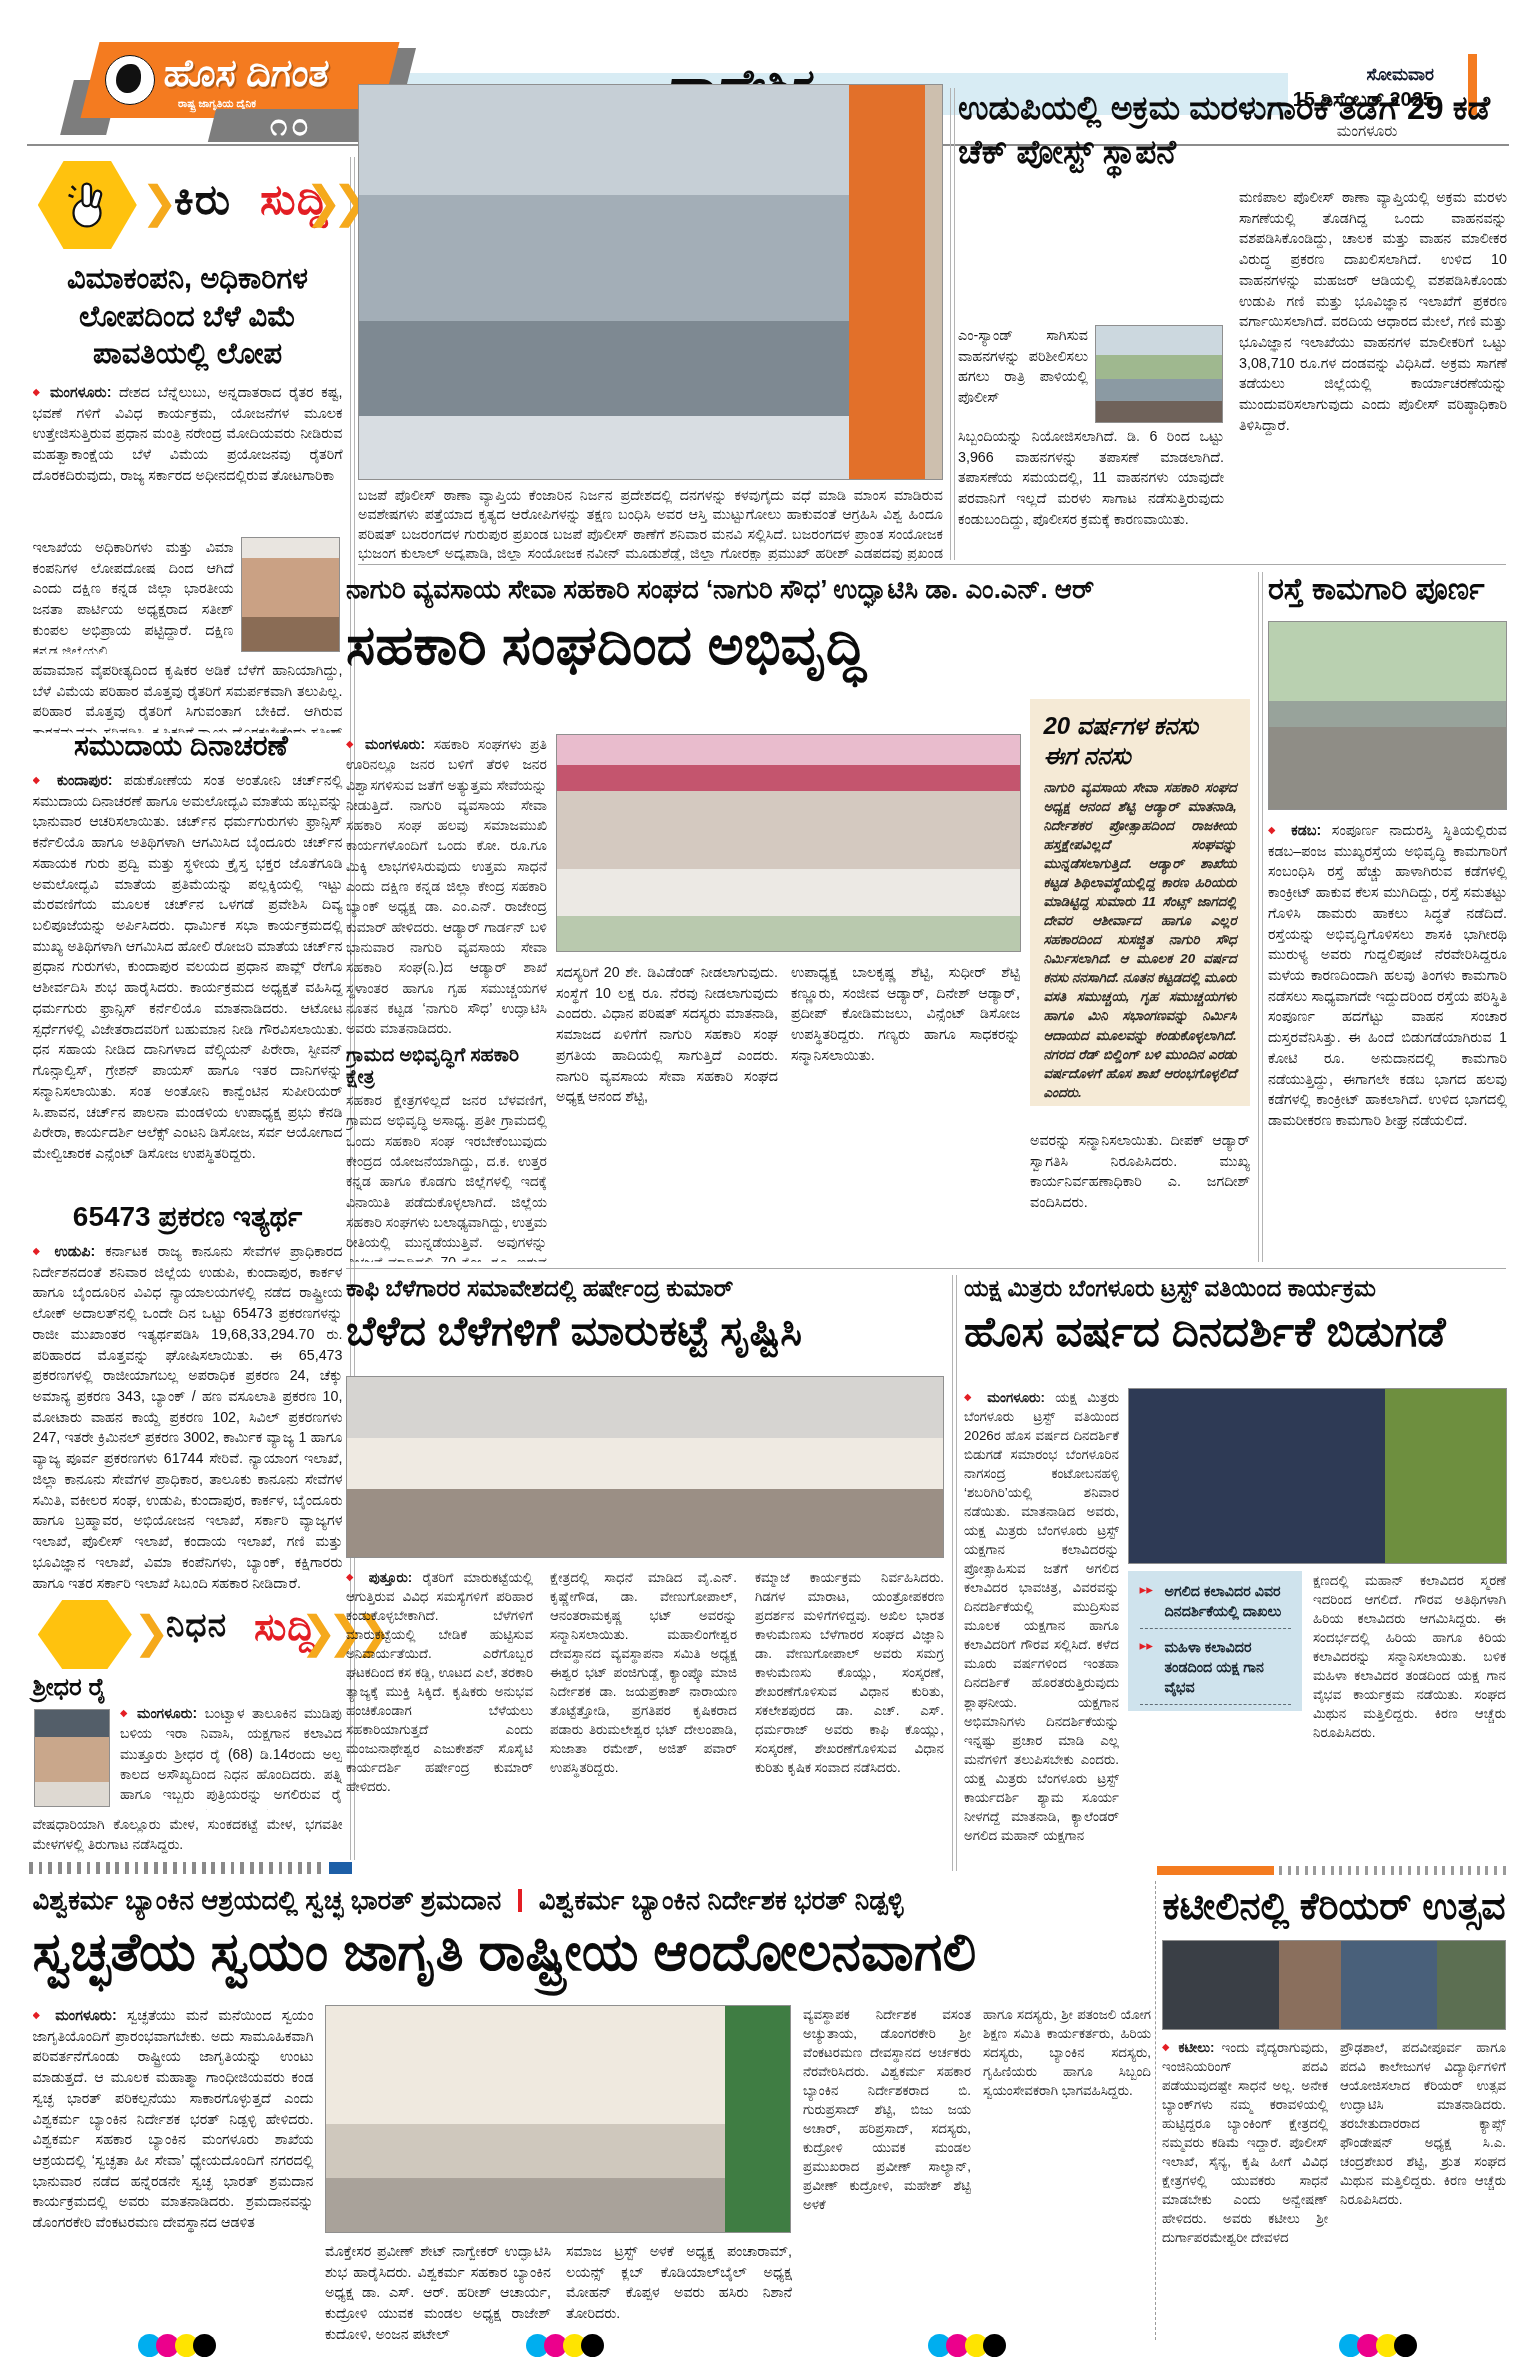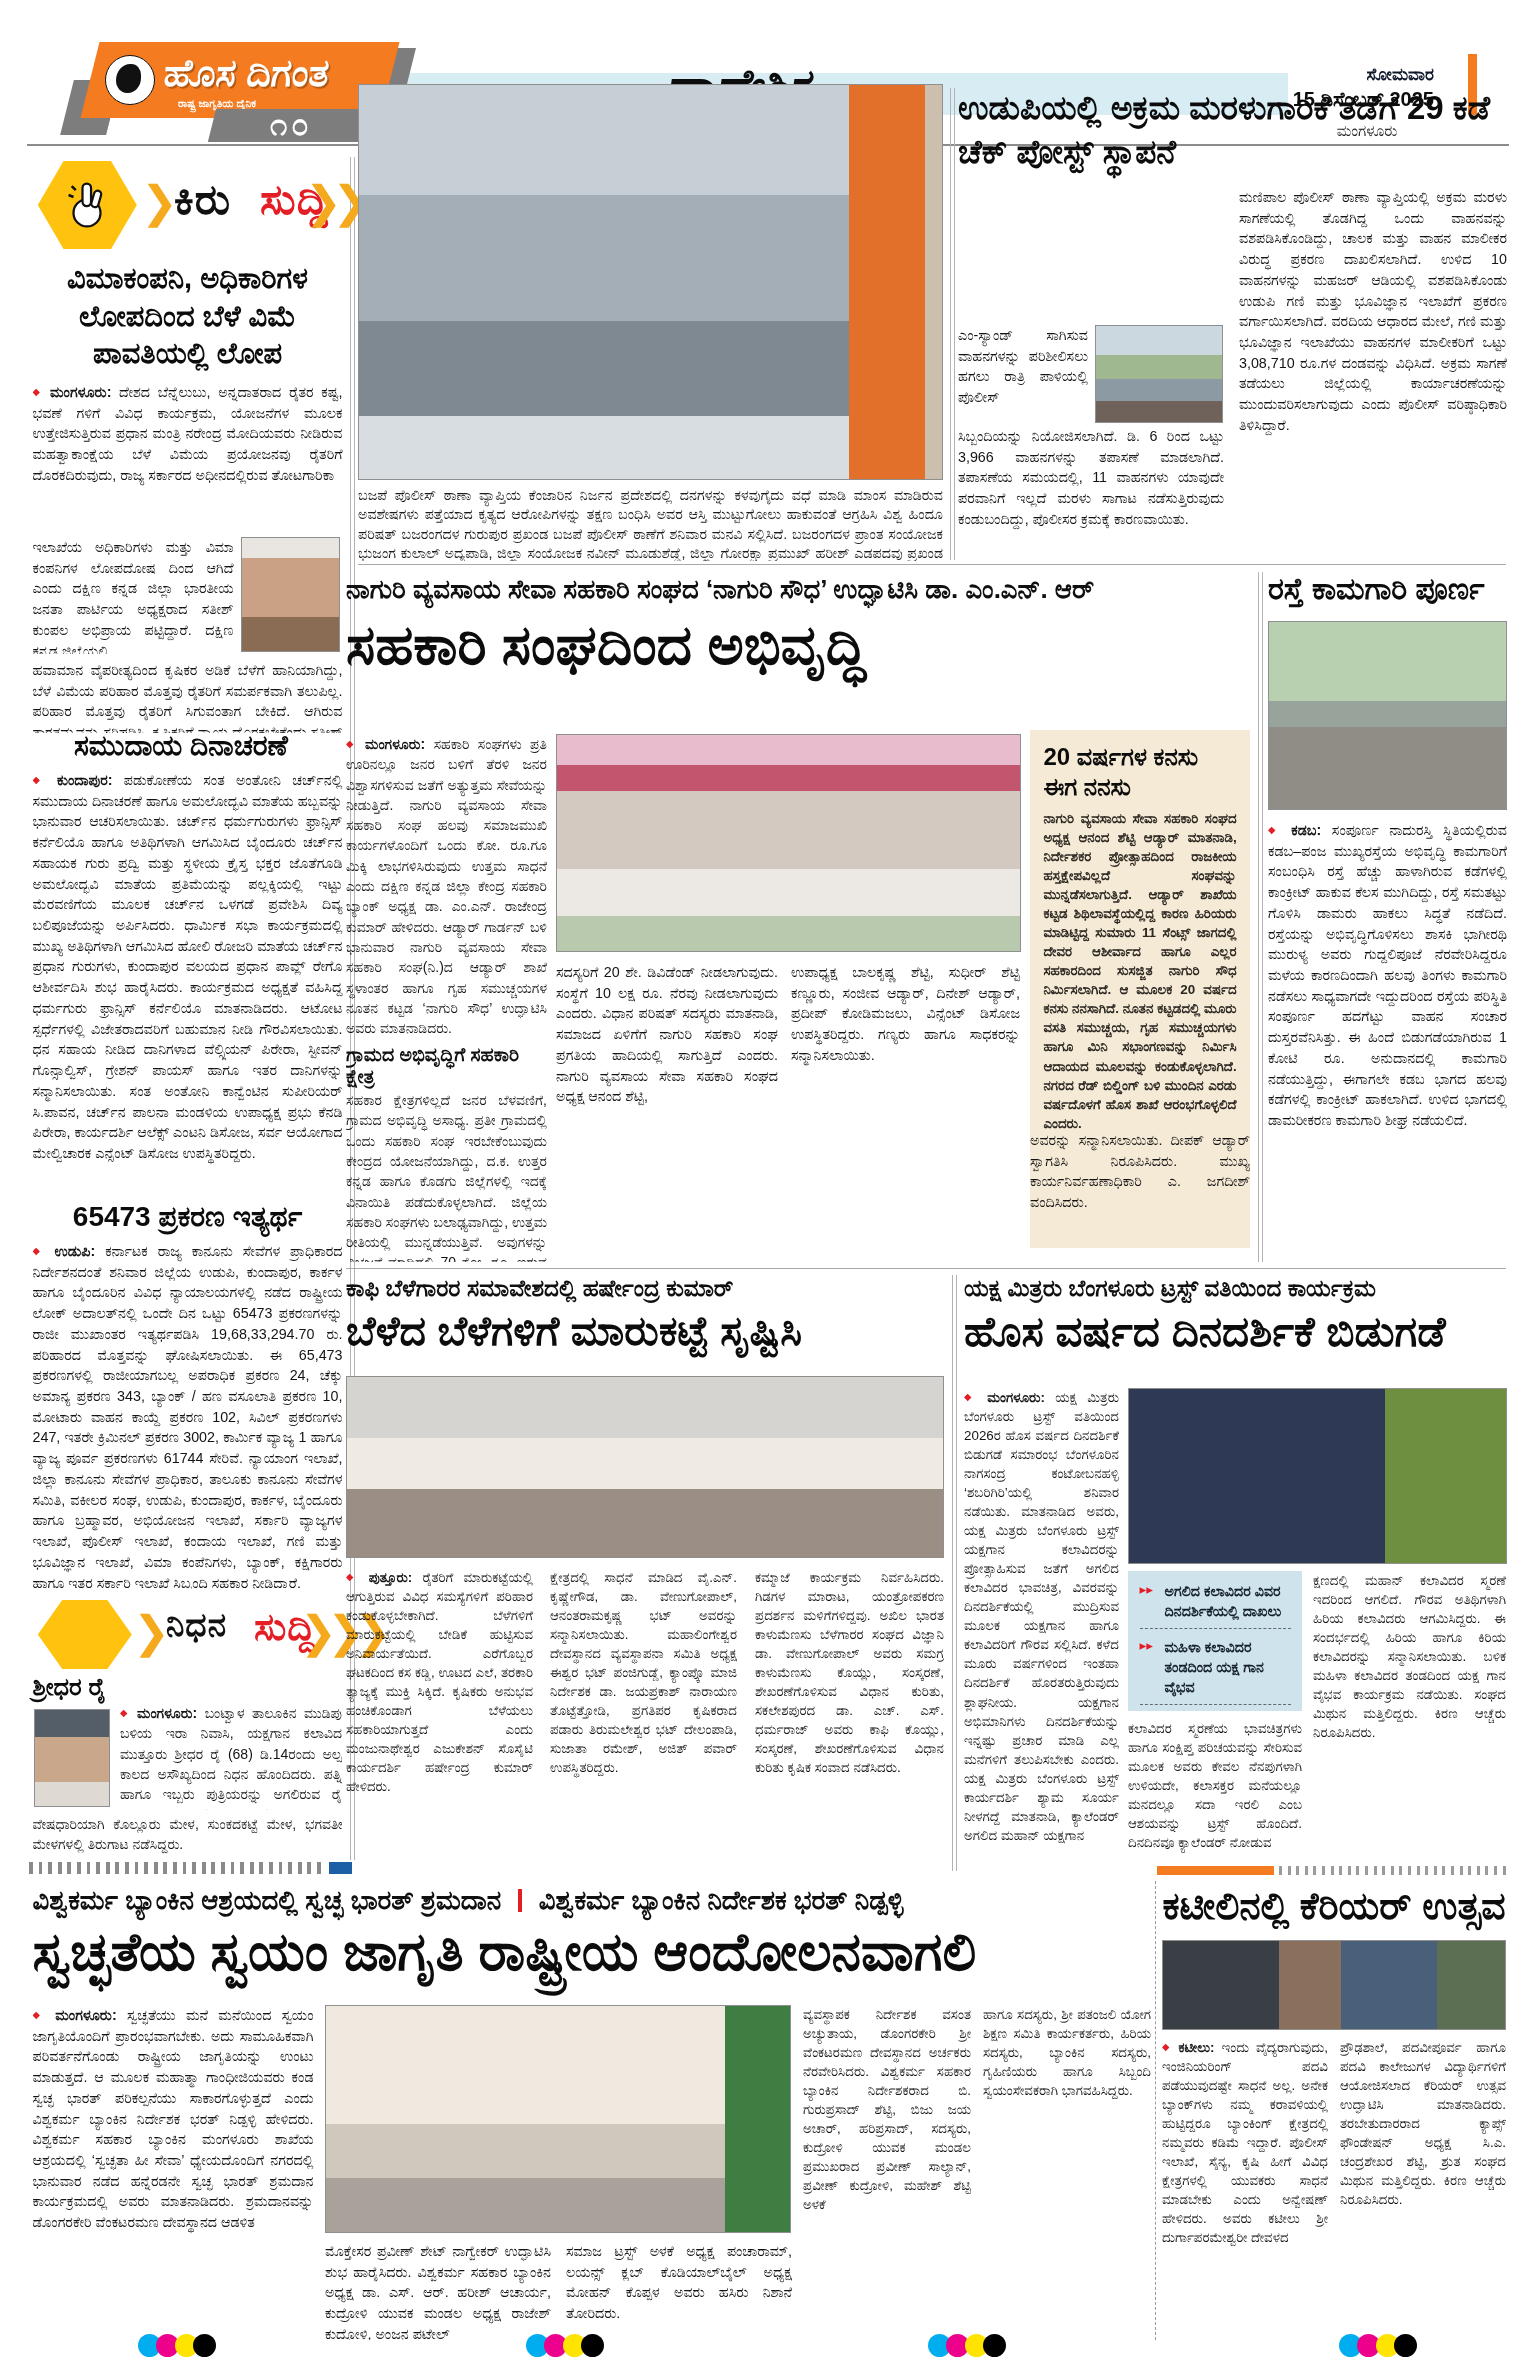--- a/index.html
+++ b/index.html
@@ -147,21 +147,21 @@
 
   <div class="photo abs" style="left:556px;top:734px;width:465px;height:218px;background:
        linear-gradient(180deg,#e9bccd 0 14%,#c4556e 14% 26%,#d4c9c0 26% 62%,#ece9e4 62% 84%,#b9c9ae 84%);"></div>
   <div class="abs ov" style="left:556px;top:962px;width:222px;height:300px;">
     <p class="bt">ಸದಸ್ಯರಿಗೆ 20 ಶೇ. ಡಿವಿಡೆಂಡ್ ನೀಡಲಾಗುವುದು. ಸಂಸ್ಥೆಗೆ 10 ಲಕ್ಷ ರೂ. ನೆರವು ನೀಡಲಾಗುವುದು ಎಂದರು. ವಿಧಾನ ಪರಿಷತ್ ಸದಸ್ಯರು ಮಾತನಾಡಿ, ಸಮಾಜದ ಏಳಿಗೆಗೆ ನಾಗುರಿ ಸಹಕಾರಿ ಸಂಘ ಪ್ರಗತಿಯ ಹಾದಿಯಲ್ಲಿ ಸಾಗುತ್ತಿದೆ ಎಂದರು. ನಾಗುರಿ ವ್ಯವಸಾಯ ಸೇವಾ ಸಹಕಾರಿ ಸಂಘದ ಅಧ್ಯಕ್ಷ ಆನಂದ ಶೆಟ್ಟಿ,</p>
   </div>
   <div class="abs ov" style="left:791px;top:962px;width:229px;height:300px;">
     <p class="bt">ಉಪಾಧ್ಯಕ್ಷ ಬಾಲಕೃಷ್ಣ ಶೆಟ್ಟಿ, ಸುಧೀರ್ ಶೆಟ್ಟಿ ಕಣ್ಣೂರು, ಸಂಜೀವ ಆಡ್ಯಾರ್, ದಿನೇಶ್ ಆಡ್ಯಾರ್, ಪ್ರದೀಪ್ ಕೋಡಿಮಜಲು, ವಿನ್ಸೆಂಟ್ ಡಿಸೋಜ ಉಪಸ್ಥಿತರಿದ್ದರು. ಗಣ್ಯರು ಹಾಗೂ ಸಾಧಕರನ್ನು ಸನ್ಮಾನಿಸಲಾಯಿತು.</p>
   </div>
 
-  <div class="abs boxed ov" style="left:1030px;top:730px;width:220px;height:518px;padding:11.5px 13.4px;box-sizing:border-box;">
+  <div class="abs boxed ov" style="left:1030px;top:699px;width:220px;height:407px;padding:11.5px 13.4px;box-sizing:border-box;font-style:italic;">
     <h3 class="hl" style="font-size:24px;line-height:1.25;margin-bottom:7.6px;">20 ವರ್ಷಗಳ ಕನಸು ಈಗ ನನಸು</h3>
     <p class="bt14" style="font-weight:bold;color:#2a2620;">ನಾಗುರಿ ವ್ಯವಸಾಯ ಸೇವಾ ಸಹಕಾರಿ ಸಂಘದ ಅಧ್ಯಕ್ಷ ಆನಂದ ಶೆಟ್ಟಿ ಆಡ್ಯಾರ್ ಮಾತನಾಡಿ, ನಿರ್ದೇಶಕರ ಪ್ರೋತ್ಸಾಹದಿಂದ ರಾಜಕೀಯ ಹಸ್ತಕ್ಷೇಪವಿಲ್ಲದೆ ಸಂಘವನ್ನು ಮುನ್ನಡೆಸಲಾಗುತ್ತಿದೆ. ಆಡ್ಯಾರ್ ಶಾಖೆಯ ಕಟ್ಟಡ ಶಿಥಿಲಾವಸ್ಥೆಯಲ್ಲಿದ್ದ ಕಾರಣ ಹಿರಿಯರು ಮಾಡಿಟ್ಟಿದ್ದ ಸುಮಾರು 11 ಸೆಂಟ್ಸ್ ಜಾಗದಲ್ಲಿ ದೇವರ ಆಶೀರ್ವಾದ ಹಾಗೂ ಎಲ್ಲರ ಸಹಕಾರದಿಂದ ಸುಸಜ್ಜಿತ ನಾಗುರಿ ಸೌಧ ನಿರ್ಮಿಸಲಾಗಿದೆ. ಆ ಮೂಲಕ 20 ವರ್ಷದ ಕನಸು ನನಸಾಗಿದೆ. ನೂತನ ಕಟ್ಟಡದಲ್ಲಿ ಮೂರು ವಸತಿ ಸಮುಚ್ಚಯ, ಗೃಹ ಸಮುಚ್ಚಯಗಳು ಹಾಗೂ ಮಿನಿ ಸಭಾಂಗಣವನ್ನು ನಿರ್ಮಿಸಿ ಆದಾಯದ ಮೂಲವನ್ನು ಕಂಡುಕೊಳ್ಳಲಾಗಿದೆ. ನಗರದ ರೆಡ್ ಬಿಲ್ಡಿಂಗ್ ಬಳಿ ಮುಂದಿನ ಎರಡು ವರ್ಷದೊಳಗೆ ಹೊಸ ಶಾಖೆ ಆರಂಭಗೊಳ್ಳಲಿದೆ ಎಂದರು.</p>
   </div>
   <div class="abs ov" style="left:1030px;top:1130px;width:220px;height:132px;">
     <p class="bt">ಅವರನ್ನು ಸನ್ಮಾನಿಸಲಾಯಿತು. ದೀಪಕ್ ಆಡ್ಯಾರ್ ಸ್ವಾಗತಿಸಿ ನಿರೂಪಿಸಿದರು. ಮುಖ್ಯ ಕಾರ್ಯನಿರ್ವಹಣಾಧಿಕಾರಿ ಎ. ಜಗದೀಶ್ ವಂದಿಸಿದರು.</p>
   </div>
 
   <div class="vrule" style="left:1258px;top:572px;height:690px;"></div>
   <h2 class="hl abs" style="left:1268px;top:572px;width:239px;font-size:30px;">ರಸ್ತೆ ಕಾಮಗಾರಿ ಪೂರ್ಣ</h2>
   <div class="photo abs" style="left:1268px;top:621px;width:239px;height:189px;background:linear-gradient(180deg,#b9d0b0 0 42%,#98a39b 42% 56%,#8f8d86 56%);"></div>
@@ -189,23 +189,20 @@
   <h1 class="hl abs" style="left:964px;top:1308px;width:543px;font-size:42px;line-height:1.15;">ಹೊಸ ವರ್ಷದ ದಿನದರ್ಶಿಕೆ ಬಿಡುಗಡೆ</h1>
   <div class="abs ov" style="left:964px;top:1388px;width:155px;height:484px;">
     <p class="bt14"><span class="dl">ಮಂಗಳೂರು:</span> <span>ಯಕ್ಷ ಮಿತ್ರರು ಬೆಂಗಳೂರು ಟ್ರಸ್ಟ್ ವತಿಯಿಂದ 2026ರ ಹೊಸ ವರ್ಷದ ದಿನದರ್ಶಿಕೆ ಬಿಡುಗಡೆ ಸಮಾರಂಭ ಬೆಂಗಳೂರಿನ ನಾಗಸಂದ್ರ ಕಂಟೋಬನಹಳ್ಳಿ ‘ಶಬರಿಗಿರಿ’ಯಲ್ಲಿ ಶನಿವಾರ ನಡೆಯಿತು. ಮಾತನಾಡಿದ ಅವರು, ಯಕ್ಷ ಮಿತ್ರರು ಬೆಂಗಳೂರು ಟ್ರಸ್ಟ್ ಯಕ್ಷಗಾನ ಕಲಾವಿದರನ್ನು ಪ್ರೋತ್ಸಾಹಿಸುವ ಜತೆಗೆ ಅಗಲಿದ ಕಲಾವಿದರ ಭಾವಚಿತ್ರ, ವಿವರವನ್ನು ದಿನದರ್ಶಿಕೆಯಲ್ಲಿ ಮುದ್ರಿಸುವ ಮೂಲಕ ಯಕ್ಷಗಾನ ಹಾಗೂ ಕಲಾವಿದರಿಗೆ ಗೌರವ ಸಲ್ಲಿಸಿದೆ. ಕಳೆದ ಮೂರು ವರ್ಷಗಳಿಂದ ಇಂತಹಾ ದಿನದರ್ಶಿಕೆ ಹೊರತರುತ್ತಿರುವುದು ಶ್ಲಾಘನೀಯ. ಯಕ್ಷಗಾನ ಅಭಿಮಾನಿಗಳು ದಿನದರ್ಶಿಕೆಯನ್ನು ಇನ್ನಷ್ಟು ಪ್ರಚಾರ ಮಾಡಿ ಎಲ್ಲ ಮನೆಗಳಿಗೆ ತಲುಪಿಸಬೇಕು ಎಂದರು. ಯಕ್ಷ ಮಿತ್ರರು ಬೆಂಗಳೂರು ಟ್ರಸ್ಟ್ ಕಾರ್ಯದರ್ಶಿ ಶ್ಯಾಮ ಸೂರ್ಯ ನೀಳಗದ್ದೆ ಮಾತನಾಡಿ, ಕ್ಯಾಲೆಂಡರ್ ಅಗಲಿದ ಮಹಾನ್ ಯಕ್ಷಗಾನ</span></p>
   </div>
   <div class="photo abs" style="left:1128px;top:1388px;width:379px;height:176px;background:linear-gradient(90deg,#2e3a55 0 68%,#6e8f3f 68%);"></div>
   <div class="abs bbox" style="left:1128px;top:1571px;width:174px;height:140px;padding:9.6px 11.5px;box-sizing:border-box;overflow:hidden;">
     <p class="bullet">ಅಗಲಿದ ಕಲಾವಿದರ ವಿವರ ದಿನದರ್ಶಿಕೆಯಲ್ಲಿ ದಾಖಲು</p>
     <hr class="bullet-sep">
     <p class="bullet">ಮಹಿಳಾ ಕಲಾವಿದರ ತಂಡದಿಂದ ಯಕ್ಷ ಗಾನ ವೈಭವ</p>
     <hr class="bullet-sep">
-  </div>
-  <div class="abs ov" style="left:1128px;top:1719px;width:174px;height:153px;">
-    <p class="bt14">ಕಲಾವಿದರ ಸ್ಮರಣೆಯ ಭಾವಚಿತ್ರಗಳು ಹಾಗೂ ಸಂಕ್ಷಿಪ್ತ ಪರಿಚಯವನ್ನು ಸೇರಿಸುವ ಮೂಲಕ ಅವರು ಕೇವಲ ನೆನಪುಗಳಾಗಿ ಉಳಿಯದೇ, ಕಲಾಸಕ್ತರ ಮನೆಯಲ್ಲೂ ಮನದಲ್ಲೂ ಸದಾ ಇರಲಿ ಎಂಬ ಆಶಯವನ್ನು ಟ್ರಸ್ಟ್ ಹೊಂದಿದೆ. ದಿನದಿನವೂ ಕ್ಯಾಲೆಂಡರ್ ನೋಡುವ</p>
   </div>
   <div class="abs ov" style="left:1313px;top:1571px;width:193px;height:300px;">
     <p class="bt14">ಕ್ಷಣದಲ್ಲಿ ಮಹಾನ್ ಕಲಾವಿದರ ಸ್ಮರಣೆ ಇದರಿಂದ ಆಗಲಿದೆ. ಗೌರವ ಅತಿಥಿಗಳಾಗಿ ಹಿರಿಯ ಕಲಾವಿದರು ಆಗಮಿಸಿದ್ದರು. ಈ ಸಂದರ್ಭದಲ್ಲಿ ಹಿರಿಯ ಹಾಗೂ ಕಿರಿಯ ಕಲಾವಿದರನ್ನು ಸನ್ಮಾನಿಸಲಾಯಿತು. ಬಳಿಕ ಮಹಿಳಾ ಕಲಾವಿದರ ತಂಡದಿಂದ ಯಕ್ಷ ಗಾನ ವೈಭವ ಕಾರ್ಯಕ್ರಮ ನಡೆಯಿತು. ಸಂಘದ ಮಿಥುನ ಮತ್ತಿಲಿದ್ದರು. ಕಿರಣ ಆಚ್ಚೆರು ನಿರೂಪಿಸಿದರು.</p>
   </div>
 
   <div class="abs barstrip" style="left:29px;top:1862px;width:298px;height:11.5px;"></div>
   <div class="abs" style="left:329px;top:1862px;width:23px;height:11.5px;background:#1d5fa7;"></div>
   <div class="abs" style="left:1157px;top:1866px;width:117px;height:8.6px;background:#f47b20;"></div>
   <div class="abs dotstrip" style="left:1279px;top:1866px;width:228px;height:8.6px;"></div>
 

